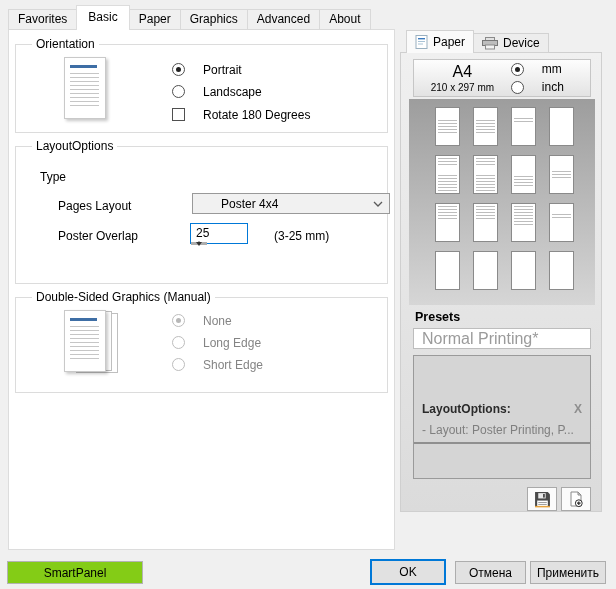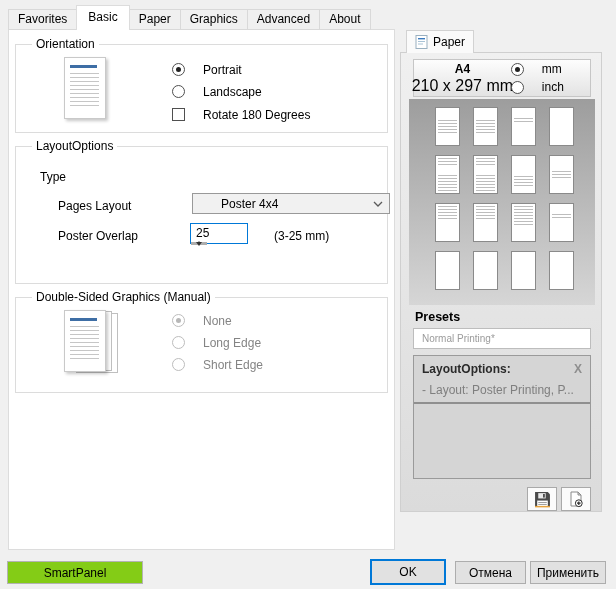--- a/index.html
+++ b/index.html
@@ -66,22 +66,22 @@
   
   .side-tabs { position:absolute; left:406px; top:30px; height:23px; display:flex; align-items:flex-end; z-index:3; }
   .rtab { height:20px; display:flex; align-items:center; gap:5px; padding:0 8px;
           background:#ededed; border:1px solid #d2d2d2; margin-right:-1px; white-space:nowrap; }
   .rtab.active { height:23px; background:#fafafa; border-bottom:none; z-index:4; }
   .rpanel { position:absolute; left:400px; top:52px; width:202px; height:460px;
             background:linear-gradient(#f0f0f0,#dbdbdb); border:1px solid #cfcfcf; z-index:2; }
   .paperbox { position:absolute; left:12px; top:6px; width:178px; height:38px;
               background:linear-gradient(#fdfdfd,#e3e3e3); border:1px solid #c6c6c6; display:flex; }
   .paperbox .pcol { width:55%; display:flex; flex-direction:column; align-items:center; justify-content:center; }
-  .paperbox .psize { font-weight:bold; font-size:12px; }
-  .paperbox .pdims { font-size:16px; margin-top:1px; white-space:nowrap; }
+  .paperbox .psize { font-weight:normal; font-size:16px; }
+  .paperbox .pdims { font-size:10px; margin-top:1px; white-space:nowrap; }
   .paperbox .ucol { flex:1; display:flex; flex-direction:column; justify-content:center; gap:3px; }
   .paperbox .ctl-row { position:static; }
 
   .preview { position:absolute; left:8px; top:46px; width:186px; height:206px;
              background:linear-gradient(#9d9d9d,#d6d6d6); }
   .pgrid { position:absolute; left:26px; top:8px; display:grid;
            grid-template-columns:repeat(4,25px); grid-auto-rows:39px; column-gap:13px; row-gap:9px; }
   .pg { background:#fff; border:1px solid #8a8a8a; position:relative; }
   .pg i { position:absolute; left:2px; right:2px;
           background:repeating-linear-gradient(to bottom,#bdbdbd 0 1px,transparent 1px 3px); }
@@ -90,25 +90,25 @@
   .ttop { top:6%;  height:24%; }
   .tlow { top:52%; height:42%; }
   .tlow2{ top:55%; height:30%; }
   .tsm  { top:40%; height:22%; }
   .tup  { top:6%;  height:38%; }
   .tup2 { top:6%;  height:55%; }
 
   .presets-title { position:absolute; left:14px; top:257px; font-weight:bold; font-size:12.5px; }
   .preset-input { position:absolute; left:12px; top:275px; width:178px; height:21px;
                   background:#fff; border:1px solid #bdbdbd; color:#9b9b9b;
-                  font-family:"Liberation Sans",sans-serif; font-size:10px; padding-left:8px; }
+                  font-family:"Liberation Sans",sans-serif; font-size:16px; padding-left:8px; }
   .preset-box { position:absolute; left:12px; top:302px; width:178px; height:124px;
                 background:#d5d5d5; border:1px solid #9a9a9a; }
   .pb-head { display:flex; justify-content:space-between; align-items:center; padding:6px 8px 0 8px;
-             font-weight:bold; color:#2b2b2b; }
+             font-weight:bold; color:#2b2b2b;margin-top:40px; }
   .pb-close { color:#8e8e8e; font-weight:bold; cursor:default; }
   .pb-item { margin:0 0 0 0; padding:7px 8px 5px 8px; color:#7f7f7f;
              border-bottom:2px solid #8f8f8f; white-space:nowrap; overflow:hidden; }
   .icon-btn { position:absolute; width:30px; height:24px; background:#fbfbfb;
               border:1px solid #a9a9a9; display:flex; align-items:center; justify-content:center; }
   .icon-save { left:126px; top:434px; }
   .icon-new  { left:160px; top:434px; }
 
   
   .btn { position:absolute; background:#e1e1e1; border:1px solid #adadad;
@@ -214,20 +214,30 @@
   <div class="rtab active">
     <span>
       <svg width="13" height="14" viewBox="0 0 13 14">
         <rect x="1" y="0.5" width="11" height="13" fill="#fff" stroke="#9ab0c0"></rect>
         <rect x="3" y="3" width="7" height="1.4" fill="#3a7abf"></rect>
         <rect x="3" y="6" width="7" height="1" fill="#a9c3d6"></rect>
         <rect x="3" y="8.5" width="5" height="1" fill="#a9c3d6"></rect>
       </svg>
     </span>
     <span>Paper</span>
+  </div>
+  <div class="rtab">
+    <span>
+      <svg width="16" height="13" viewBox="0 0 16 13">
+        <rect x="3.5" y="0.5" width="9" height="3" fill="#e2e2e2" stroke="#8a8a8a"></rect>
+        <rect x="0.5" y="3.5" width="15" height="5" fill="#bdbdbd" stroke="#777"></rect>
+        <rect x="3.5" y="8" width="9" height="4" fill="#f2f2f2" stroke="#8a8a8a"></rect>
+      </svg>
+    </span>
+    <span>Device</span>
   </div>
 </div>
 
 <div class="rpanel">
 
   <div class="paperbox">
     <div class="pcol">
       <span class="psize">A4</span>
       <span class="pdims">210 x 297 mm</span>
     </div>

